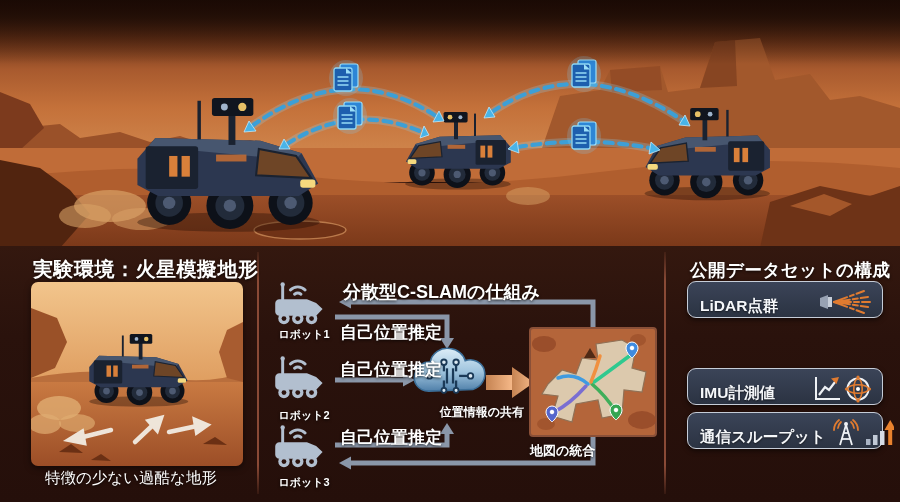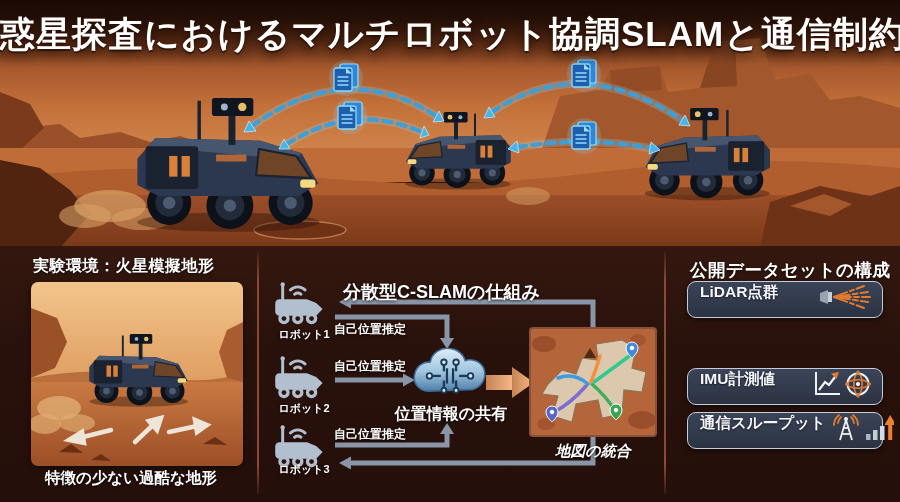--- a/index.html
+++ b/index.html
@@ -22,52 +22,52 @@
   
   #bottom {
     position:absolute; top:246px; left:0; width:900px; height:256px;
     background:linear-gradient(180deg,#34180f 0%, #2a120c 35%, #250f0a 100%);
   }
   .divider {
     position:absolute; top:6px; width:2px; height:242px;
     background:linear-gradient(180deg, rgba(150,80,55,.15), #8a4a36 12%, #8a4a36 88%, rgba(150,80,55,.15));
   }
   .panel-header {
-    position:absolute; color:#ffffff; font-weight:bold; font-size:16px;
+    position:absolute; color:#ffffff; font-weight:bold; font-size:20px;
     letter-spacing:.5px; text-shadow:0 1px 3px rgba(0,0,0,.7); white-space:nowrap;
   }
 
   
   .lp-image {
     position:absolute; left:31px; top:36px; width:212px; height:184px;
     border-radius:7px; overflow:hidden; box-shadow:0 2px 6px rgba(0,0,0,.5);
   }
   .lp-caption {
-    position:absolute; left:45px; top:222px; color:#fff; font-weight:bold;
+    position:absolute; left:45px; top:222px; color:#fff; font-weight:normal;
     font-size:15.5px; text-shadow:0 1px 3px rgba(0,0,0,.8); white-space:nowrap;
   }
 
   
   #mid-panel { position:absolute; left:258px; top:0; width:406px; height:256px; }
   .mid-label {
     position:absolute; color:#fff; font-weight:bold;
     text-shadow:0 1px 3px rgba(0,0,0,.8); white-space:nowrap;
   }
   .mp-header { left:0; top:10px; width:367px; text-align:center; font-size:18px;margin-top:24px; }
   .robot-label { left:10px; width:72px; text-align:center; font-size:11px; }
-  .est-label { left:76px; font-size:12px; }
-  .cloud-label { left:120px; width:146px; text-align:center; top:158px; font-size:16px; }
-  .map-label { left:272px; width:126px; text-align:center; top:196px; font-size:15px;font-style:italic; }
+  .est-label { left:82px; font-size:17px; }
+  .cloud-label { left:120px; width:146px; text-align:right; top:158px; font-size:12px; }
+  .map-label { left:272px; width:126px; text-align:left; top:196px; font-size:13px; }
 
   
   #right-panel { position:absolute; left:664px; top:0; width:236px; height:256px; }
   .rp-header { left:26px; top:12px; font-size:17.5px; }
   .data-card {
     position:absolute; left:23px; width:196px; height:37px; box-sizing:border-box;
-    display:flex; align-items:flex-start; padding:0 6px 0 12px;
+    display:flex; align-items:flex-end; padding:0 6px 0 12px;
     border:1.6px solid #c6cdd8; border-radius:9px;
     background:linear-gradient(180deg,#3b4458 0%, #2b3342 100%);
     box-shadow:0 2px 5px rgba(0,0,0,.55);
   }
   .card-label {
     font-size:15.5px; font-weight:bold; color:#f5f7fa; white-space:nowrap;
     text-shadow:0 1px 2px rgba(0,0,0,.6);
   }
   .card-icon { margin-left:auto; display:flex; flex:none; }
 </style>
@@ -219,21 +219,20 @@
     </g>
 
     <g>
       <use href="#docSym" transform="translate(334,68)"></use>
       <use href="#docSym" transform="translate(338,106)"></use>
       <use href="#docSym" transform="translate(572,64)"></use>
       <use href="#docSym" transform="translate(572,126)"></use>
     </g>
     <rect x="0" y="0" width="900" height="64" fill="url(#titleShade)"></rect>
   </svg>
-  <div class="main-title">惑星探査におけるマルチロボット協調SLAMと通信制約</div>
 </div>
 
 <div id="bottom">
   <div class="divider" style="left:257px"></div>
   <div class="divider" style="left:664px"></div>
 
   <div>
     <div class="panel-header" style="left:33px; top:10px">実験環境：火星模擬地形</div>
     <div class="lp-image">
       <svg width="212" height="184" viewBox="0 0 212 184">
@@ -337,22 +336,22 @@
           <circle cx="102" cy="20" r="1.8" fill="#fff"></circle>
           <path d="M86,76 a6,6 0 0 1 6,6 c0,5 -6,10 -6,10 c0,0 -6,-5 -6,-10 a6,6 0 0 1 6,-6 Z" fill="#35a552"></path>
           <circle cx="86" cy="82" r="1.8" fill="#fff"></circle>
           <path d="M22,78 a6,6 0 0 1 6,6 c0,5 -6,10 -6,10 c0,0 -6,-5 -6,-10 a6,6 0 0 1 6,-6 Z" fill="#5566cc"></path>
           <circle cx="22" cy="84" r="1.8" fill="#fff"></circle>
         </g>
       </g>
     </svg>
     <div class="mid-label mp-header">分散型C-SLAMの仕組み</div>
     <div class="mid-label robot-label" style="top:81px">ロボット1</div>
-    <div class="mid-label robot-label" style="top:155px">ロボット2</div>
-    <div class="mid-label robot-label" style="top:216px">ロボット3</div>
+    <div class="mid-label robot-label" style="top:162px">ロボット2</div>
+    <div class="mid-label robot-label" style="top:229px">ロボット3</div>
     <div class="mid-label est-label" style="top:75px">自己位置推定</div>
     <div class="mid-label est-label" style="top:112px">自己位置推定</div>
     <div class="mid-label est-label" style="top:180px">自己位置推定</div>
     <div class="mid-label cloud-label">位置情報の共有</div>
     <div class="mid-label map-label">地図の統合</div>
   </div>
 
   <div id="right-panel">
     <div class="panel-header rp-header">公開データセットの構成</div>
 

